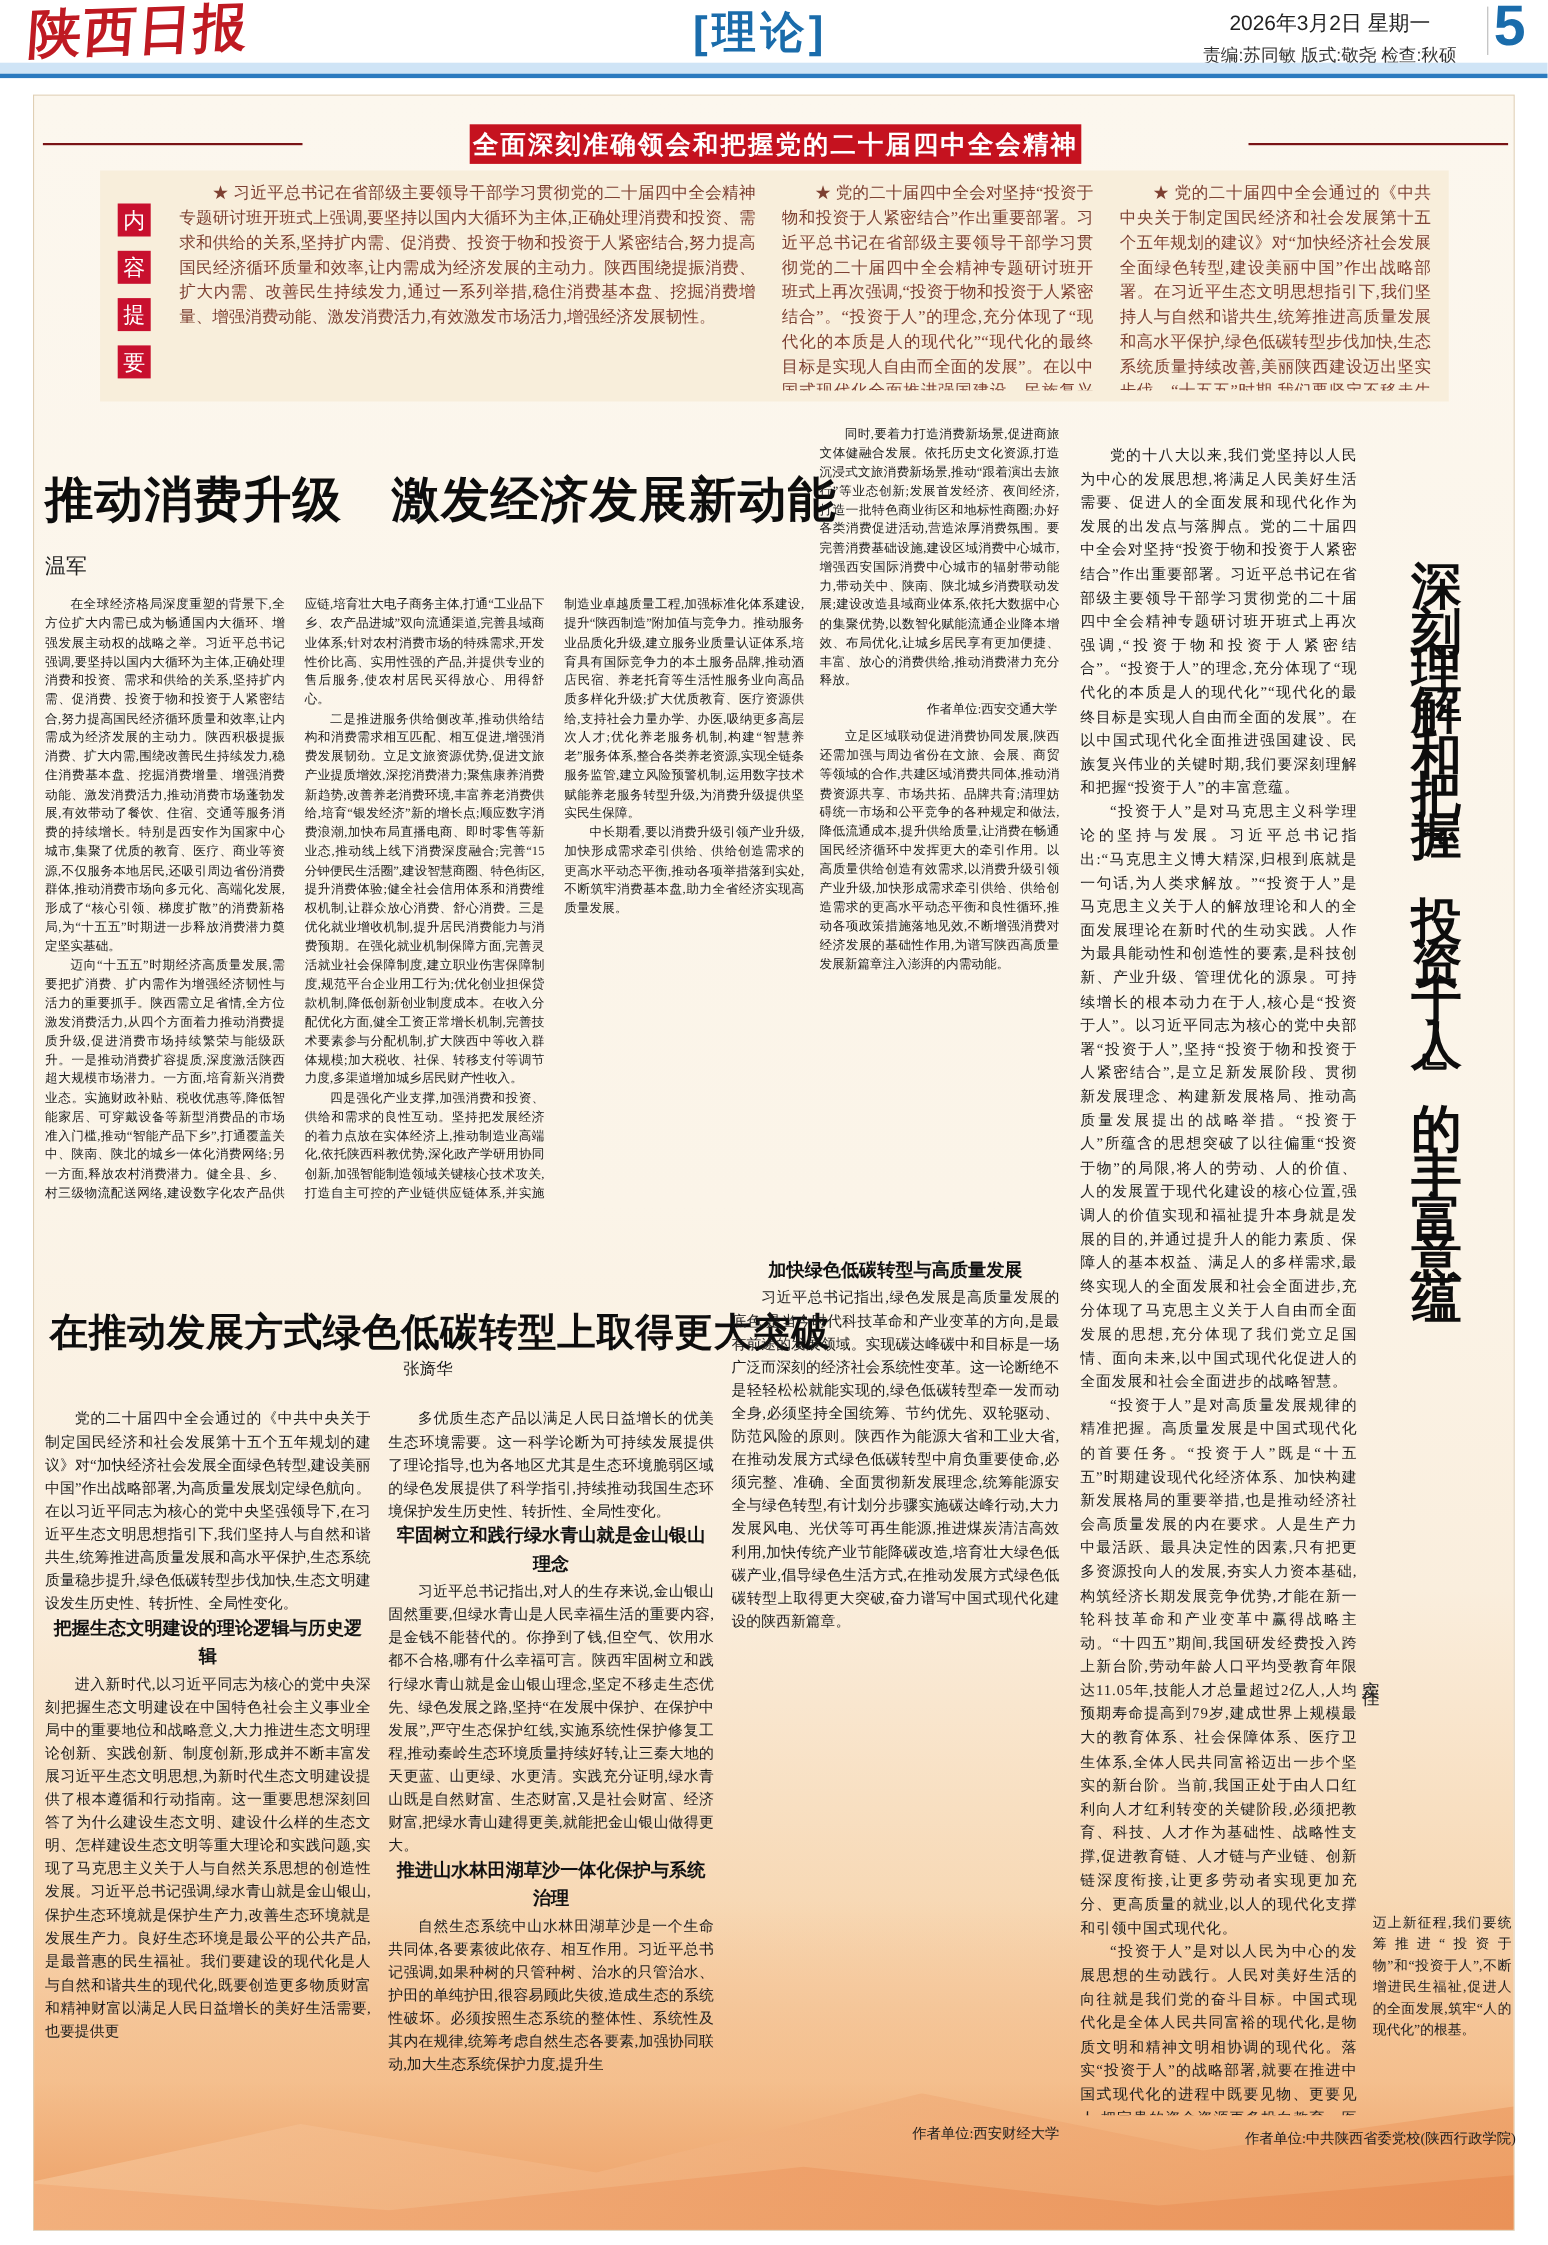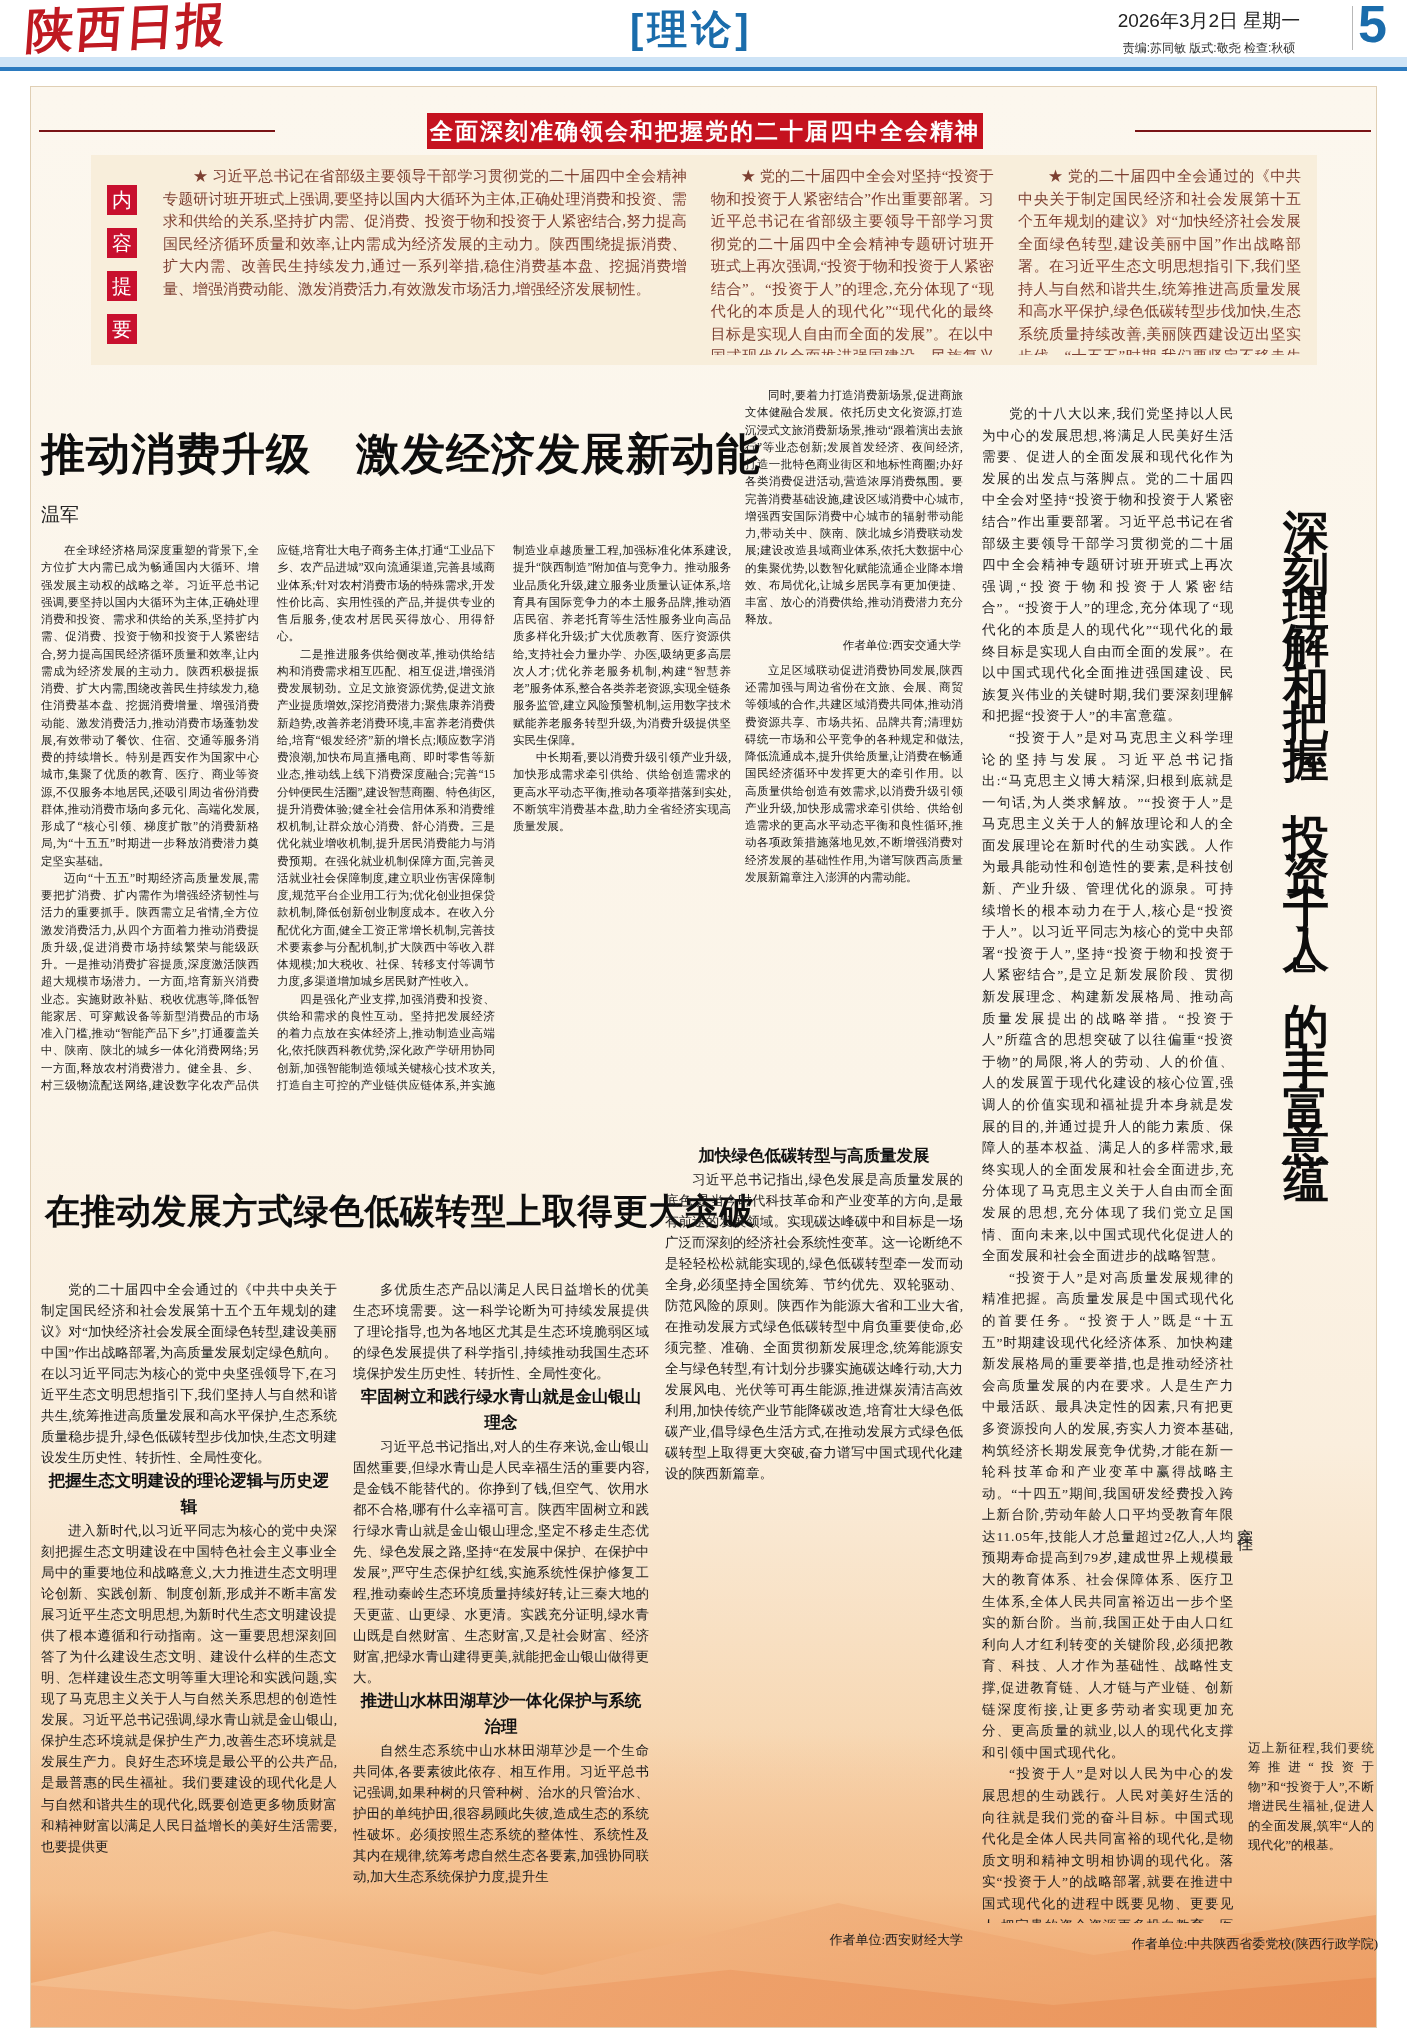--- a/index.html
+++ b/index.html
@@ -7,21 +7,21 @@
        font-family:"Liberation Serif",serif;color:#1c1c1c;}
   
   .hdr{position:absolute;left:0;top:0;width:1407px;height:57px;background:#fff;}
   .masthead{position:absolute;left:26px;top:-4px;font-size:48px;font-weight:900;
     color:#bf1a22;font-family:"DejaVu Serif",serif;transform:skewX(-6deg) rotate(-2deg);
     letter-spacing:2px;}
   .section-title{position:absolute;left:630px;top:2px;font-size:40px;font-weight:900;
     color:#1a6cab;font-family:"Liberation Sans",sans-serif;letter-spacing:4px;}
   .dateblock{position:absolute;left:1080px;top:8px;width:258px;text-align:center;}
   .date{font-size:19px;color:#222;font-family:"Liberation Sans",sans-serif;}
-  .credits{font-size:12px;color:#333;margin-top:6px;font-family:"Liberation Sans",sans-serif;}
+  .credits{font-size:16px;color:#333;margin-top:6px;font-family:"Liberation Sans",sans-serif;}
   .hdr-divider{position:absolute;left:1352px;top:6px;width:1px;height:44px;background:#b8b8b8;}
   .pagenum{position:absolute;left:1358px;top:-6px;font-size:52px;font-weight:900;
     color:#1a6cab;font-family:"Liberation Sans",sans-serif;}
   .blue-band{position:absolute;left:0;top:57px;width:1407px;height:10px;background:#cfe4f6;}
   .blue-line{position:absolute;left:0;top:67px;width:1407px;height:4px;background:#2b7abf;}
   
   .frame{position:absolute;left:30px;top:86px;width:1347px;height:1942px;
     border:1px solid #e0cfb4;box-sizing:border-box;
     background:linear-gradient(180deg,#fcf7ee 0%,#fbf4e8 52%,#faeedd 70%,#f7d8b4 85%,#f0ab74 100%);padding-left:44px;}
   .wave{position:absolute;left:0;right:0;bottom:0;pointer-events:none;}
@@ -145,20 +145,21 @@
     </div>
     <div class="art1-right">
       <p>同时,要着力打造消费新场景,促进商旅文体健融合发展。依托历史文化资源,打造沉浸式文旅消费新场景,推动“跟着演出去旅行”等业态创新;发展首发经济、夜间经济,打造一批特色商业街区和地标性商圈;办好各类消费促进活动,营造浓厚消费氛围。要完善消费基础设施,建设区域消费中心城市,增强西安国际消费中心城市的辐射带动能力,带动关中、陕南、陕北城乡消费联动发展;建设改造县域商业体系,依托大数据中心的集聚优势,以数智化赋能流通企业降本增效、布局优化,让城乡居民享有更加便捷、丰富、放心的消费供给,推动消费潜力充分释放。</p>
       <div class="attr">作者单位:西安交通大学</div>
       <p>立足区域联动促进消费协同发展,陕西还需加强与周边省份在文旅、会展、商贸等领域的合作,共建区域消费共同体,推动消费资源共享、市场共拓、品牌共育;清理妨碍统一市场和公平竞争的各种规定和做法,降低流通成本,提升供给质量,让消费在畅通国民经济循环中发挥更大的牵引作用。以高质量供给创造有效需求,以消费升级引领产业升级,加快形成需求牵引供给、供给创造需求的更高水平动态平衡和良性循环,推动各项政策措施落地见效,不断增强消费对经济发展的基础性作用,为谱写陕西高质量发展新篇章注入澎湃的内需动能。</p>
     </div>
   </div>
 
   <div class="art2">
     <h1 class="a2-title">在推动发展方式绿色低碳转型上取得更大突破</h1>
+    <div class="a2-author">张旖华</div>
     <div class="a2col a2c1">
       <p>党的二十届四中全会通过的《中共中央关于制定国民经济和社会发展第十五个五年规划的建议》对“加快经济社会发展全面绿色转型,建设美丽中国”作出战略部署,为高质量发展划定绿色航向。在以习近平同志为核心的党中央坚强领导下,在习近平生态文明思想指引下,我们坚持人与自然和谐共生,统筹推进高质量发展和高水平保护,生态系统质量稳步提升,绿色低碳转型步伐加快,生态文明建设发生历史性、转折性、全局性变化。</p>
       <p class="a2-sub">把握生态文明建设的理论逻辑与历史逻辑</p>
       <p>进入新时代,以习近平同志为核心的党中央深刻把握生态文明建设在中国特色社会主义事业全局中的重要地位和战略意义,大力推进生态文明理论创新、实践创新、制度创新,形成并不断丰富发展习近平生态文明思想,为新时代生态文明建设提供了根本遵循和行动指南。这一重要思想深刻回答了为什么建设生态文明、建设什么样的生态文明、怎样建设生态文明等重大理论和实践问题,实现了马克思主义关于人与自然关系思想的创造性发展。习近平总书记强调,绿水青山就是金山银山,保护生态环境就是保护生产力,改善生态环境就是发展生产力。良好生态环境是最公平的公共产品,是最普惠的民生福祉。我们要建设的现代化是人与自然和谐共生的现代化,既要创造更多物质财富和精神财富以满足人民日益增长的美好生活需要,也要提供更</p>
     </div>
     <div class="a2col a2c2">
       <p>多优质生态产品以满足人民日益增长的优美生态环境需要。这一科学论断为可持续发展提供了理论指导,也为各地区尤其是生态环境脆弱区域的绿色发展提供了科学指引,持续推动我国生态环境保护发生历史性、转折性、全局性变化。</p>
       <p class="a2-sub">牢固树立和践行绿水青山就是金山银山理念</p>
       <p>习近平总书记指出,对人的生存来说,金山银山固然重要,但绿水青山是人民幸福生活的重要内容,是金钱不能替代的。你挣到了钱,但空气、饮用水都不合格,哪有什么幸福可言。陕西牢固树立和践行绿水青山就是金山银山理念,坚定不移走生态优先、绿色发展之路,坚持“在发展中保护、在保护中发展”,严守生态保护红线,实施系统性保护修复工程,推动秦岭生态环境质量持续好转,让三秦大地的天更蓝、山更绿、水更清。实践充分证明,绿水青山既是自然财富、生态财富,又是社会财富、经济财富,把绿水青山建得更美,就能把金山银山做得更大。</p>
       <p class="a2-sub">推进山水林田湖草沙一体化保护与系统治理</p>

